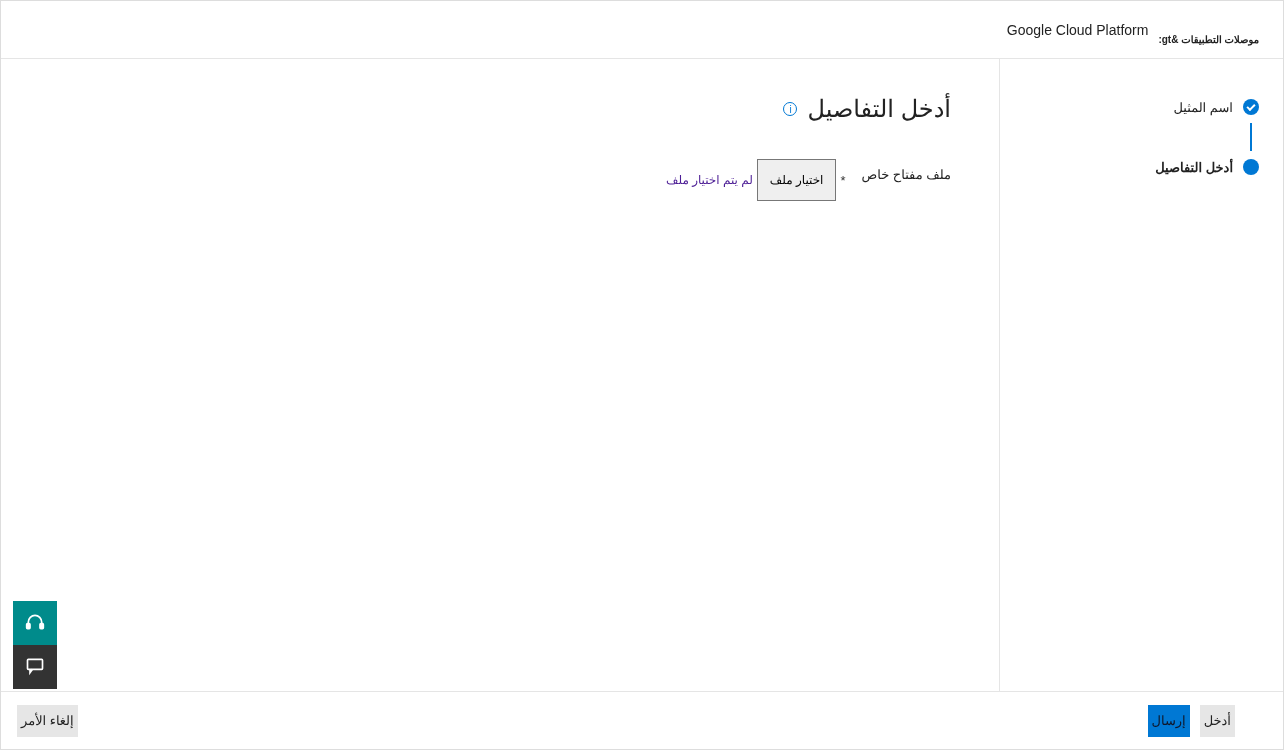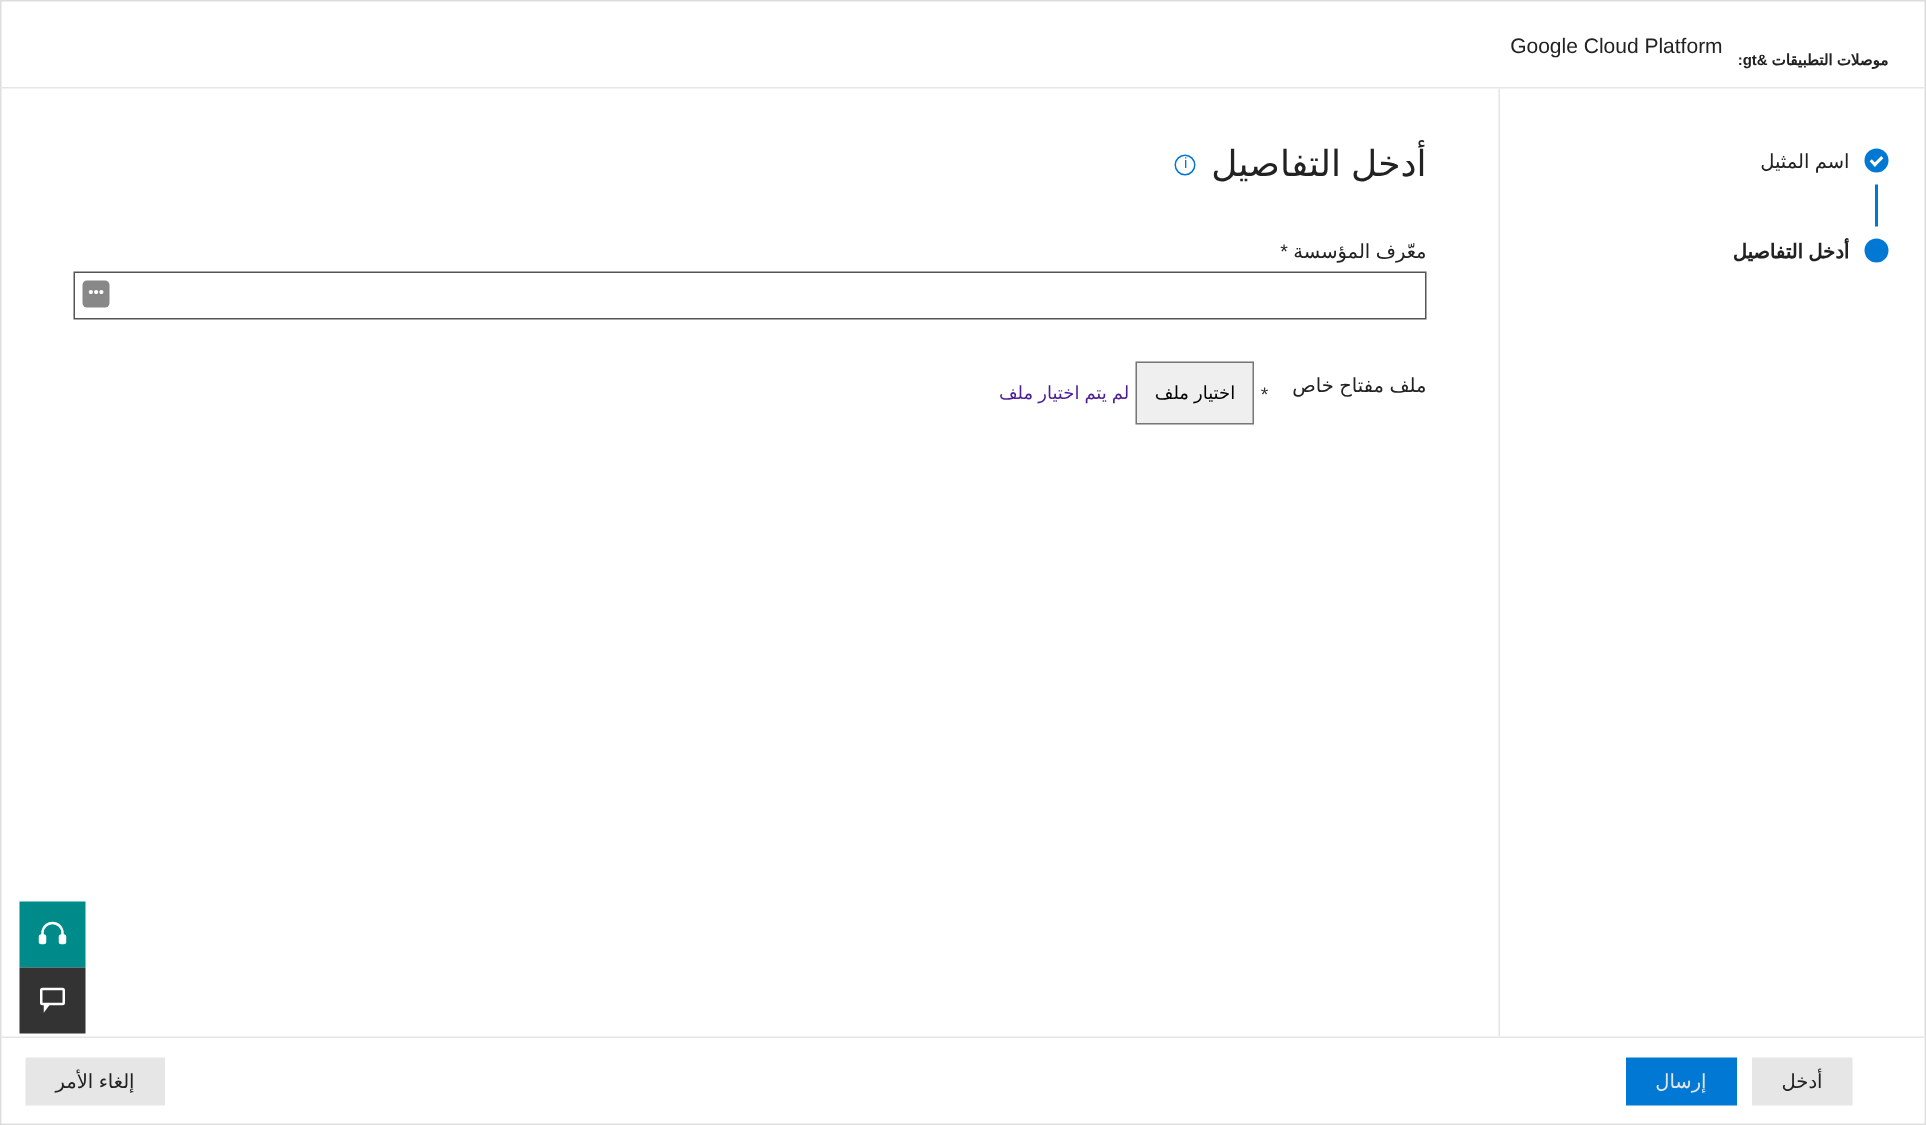--- a/index.html
+++ b/index.html
@@ -178,33 +178,33 @@
 }
 .footer-right {
   display: flex;
   gap: 10px;
 }
 .footer-left {
   margin-right: auto;
 }
 .btn {
   height: 32px;
-  padding: 0 20px;
+  padding: 0 4px;
   border: none;
   font-size: 13px;
   cursor: pointer;
   font-family: inherit;
 }
 .btn-secondary {
   background: #e6e6e6;
   color: #222;
 }
 .btn-primary {
   background: #0078d4;
-  color: #e5e5e5;
+  color: #0f172a;
 }
 .float-buttons {
   position: absolute;
   left: 12px;
   bottom: 60px;
   display: flex;
   flex-direction: column;
 }
 .float-btn {
   width: 44px;
@@ -239,27 +239,20 @@
       <span class="step-label bold">أدخل التفاصيل</span>
     </div>
   </aside>
 
   <main class="main">
     <h1 class="page-heading">
       <span>أدخل التفاصيل</span>
       <span class="info-icon">i</span>
     </h1>
 
-    <div class="field">
-      <label class="field-label">معّرف المؤسسة *</label>
-      <div class="input-wrapper">
-        <input type="text" class="text-input" value="" style="">
-        <span class="input-suggest">•••</span>
-      </div>
-    </div>
 
     <div class="field">
       <div class="file-row">
         <span class="field-label" style="margin-bottom:12px;">ملف مفتاح خاص</span>
         <div class="file-btn-group">
           <span>*</span>
           <button class="file-button">اختيار ملف</button>
           <span class="file-status">لم يتم اختيار ملف</span>
         </div>
       </div>

